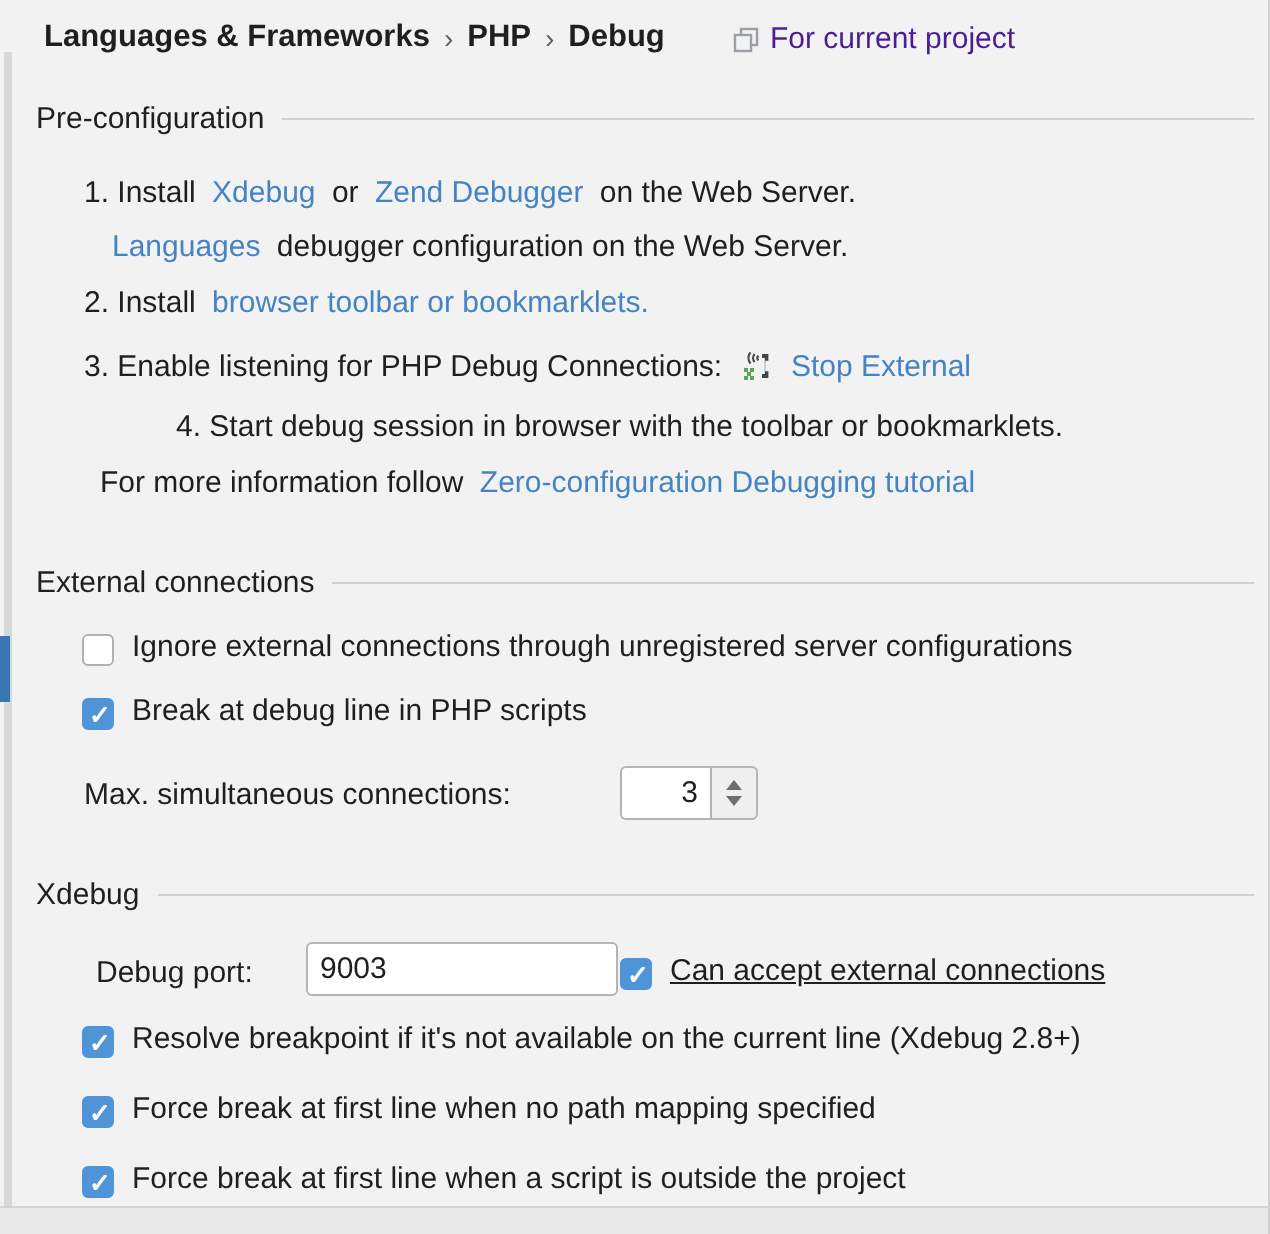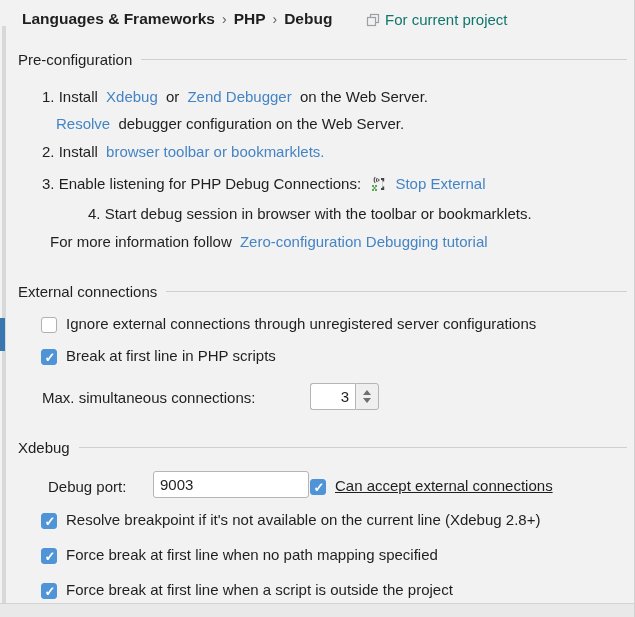--- a/index.html
+++ b/index.html
@@ -13,21 +13,21 @@
     overflow: hidden;
     border-right: 1px solid #d2d2d2;
   }
   .abs { position: absolute; }
   .row { position: absolute; white-space: nowrap; line-height: 20px; }
 
   
   .breadcrumb { top: 9px; left: 22px; font-weight: bold; font-size: 15.5px; display: flex; align-items: center; }
   .crumb { cursor: default; }
   .crumb-sep { font-weight: normal; color: #5f5f5f; margin: 0 7px; font-size: 14px; }
-  .scope { top: 10px; left: 366px; color: #0f766e; display: flex; align-items: center; gap: 5px; font-size: 15px; }
+  .scope { top: 10px; left: 366px; color: #4c1d95; display: flex; align-items: center; gap: 5px; font-size: 15px; }
 
   
   .group { position: absolute; left: 18px; right: 7px; display: flex; align-items: center; }
   .group-line { flex: 1; height: 1px; background: #cfcfcf; margin-left: 9px; }
 
   .link { color: #4584c4; text-decoration: none; cursor: pointer; }
   .gap-l { margin-left: 4px; }
   .gap-r { margin-right: 4px; }
 
   
@@ -99,21 +99,21 @@
 
 <div class="row" style="top:87px; left:42px;">
   <span>1. Install</span>
   <a class="link gap-l gap-r">Xdebug</a>
   <span>or</span>
   <a class="link gap-l gap-r">Zend Debugger</a>
   <span>on the Web Server.</span>
 </div>
 
 <div class="row" style="top:114px; left:56px;">
-  <a class="link gap-r">Resolve</a>
+  <a class="link gap-r">Languages</a>
   <span>debugger configuration on the Web Server.</span>
 </div>
 
 <div class="row" style="top:142px; left:42px;">
   <span>2. Install</span>
   <a class="link gap-l">browser toolbar or bookmarklets.</a>
 </div>
 
 <div class="row" style="top:174px; left:42px;">
   <span>3. Enable listening for PHP Debug Connections:</span>
@@ -149,21 +149,21 @@
   <span class="group-line"></span>
 </div>
 
 <div class="row cbrow" style="top:314px; left:41px;">
   <span class="cb"></span>
   <span>Ignore external connections through unregistered server configurations</span>
 </div>
 
 <div class="row cbrow" style="top:346px; left:41px;">
   <span class="cb checked"></span>
-  <span>Break at first line in PHP scripts</span>
+  <span>Break at debug line in PHP scripts</span>
 </div>
 
 <div class="row" style="top:388px; left:42px;">
   <span>Max. simultaneous connections:</span>
 </div>
 <div class="row spinner" style="top:383px; left:310px;">
   <input class="text-input" readonly="" value="3" style="">
   <span class="spin-btns">
     <span class="tri-up"></span>
     <span class="tri-down"></span>

